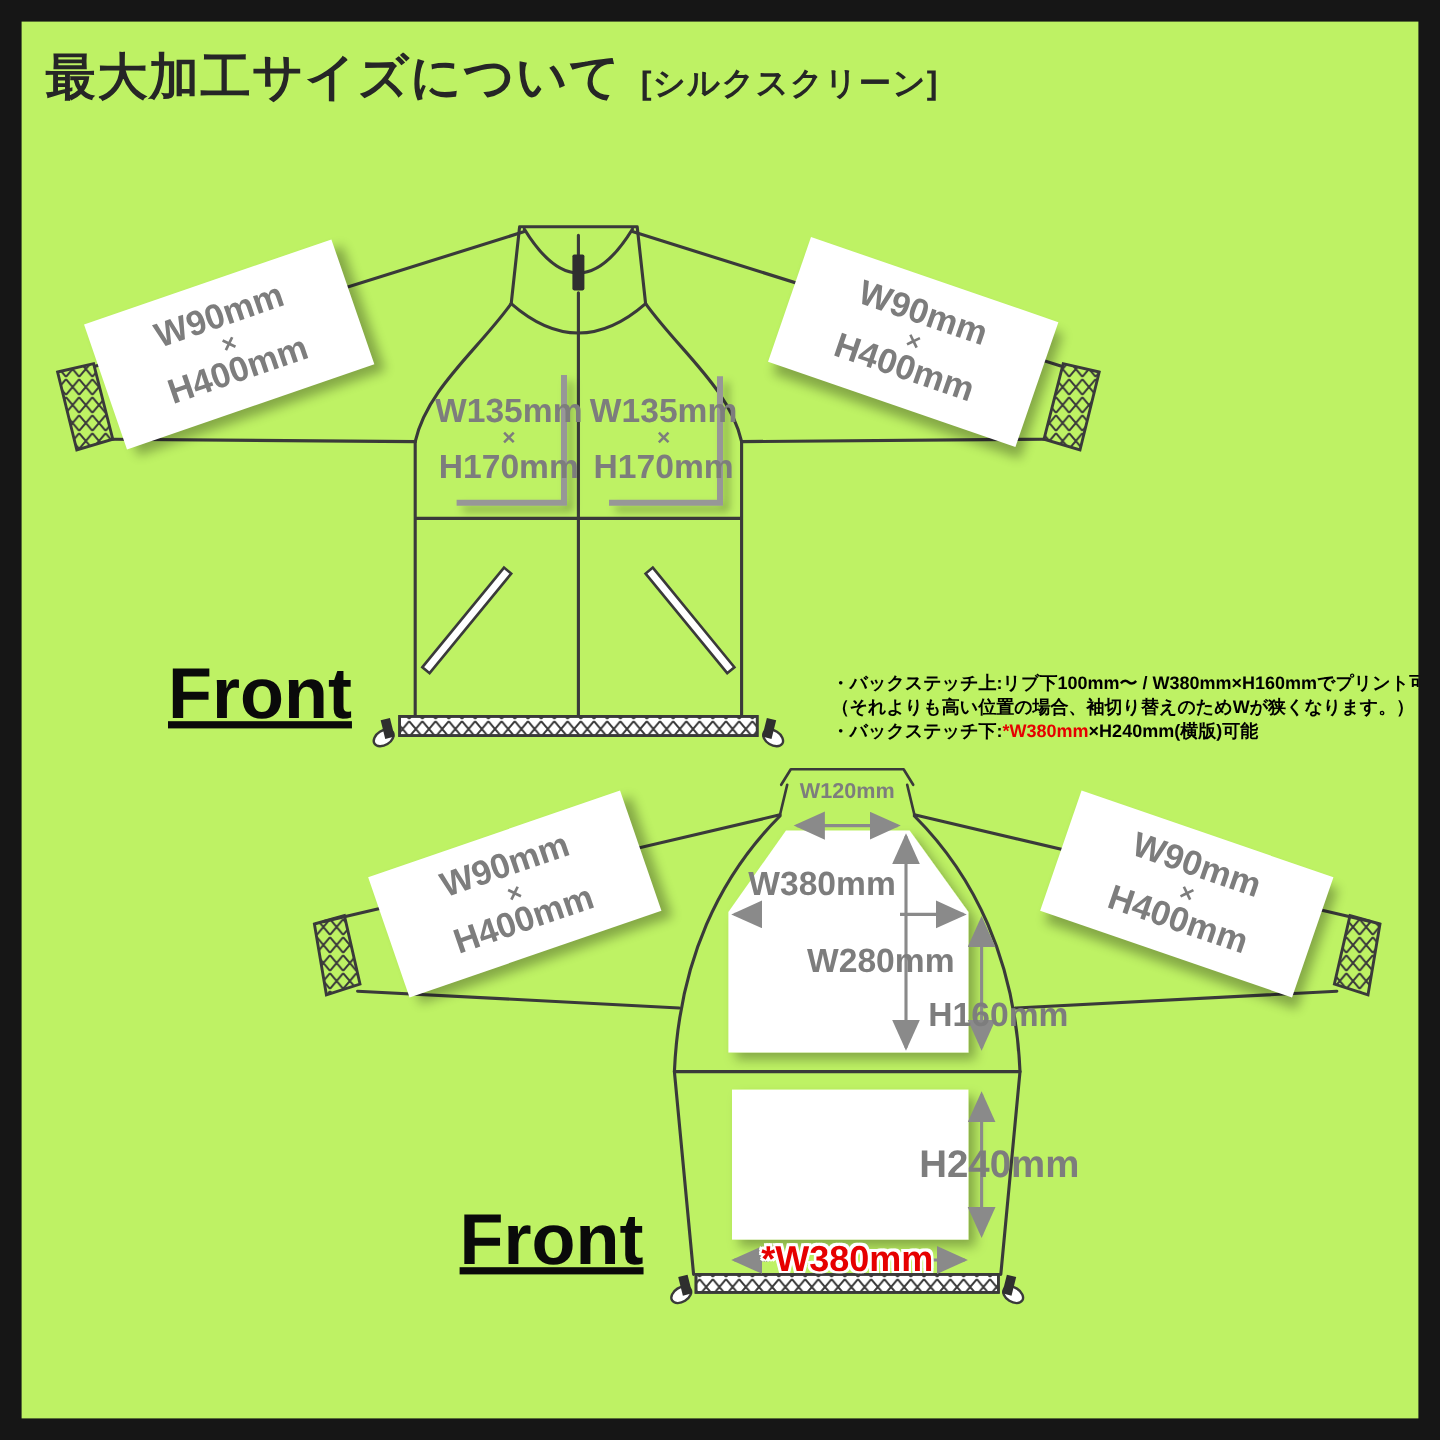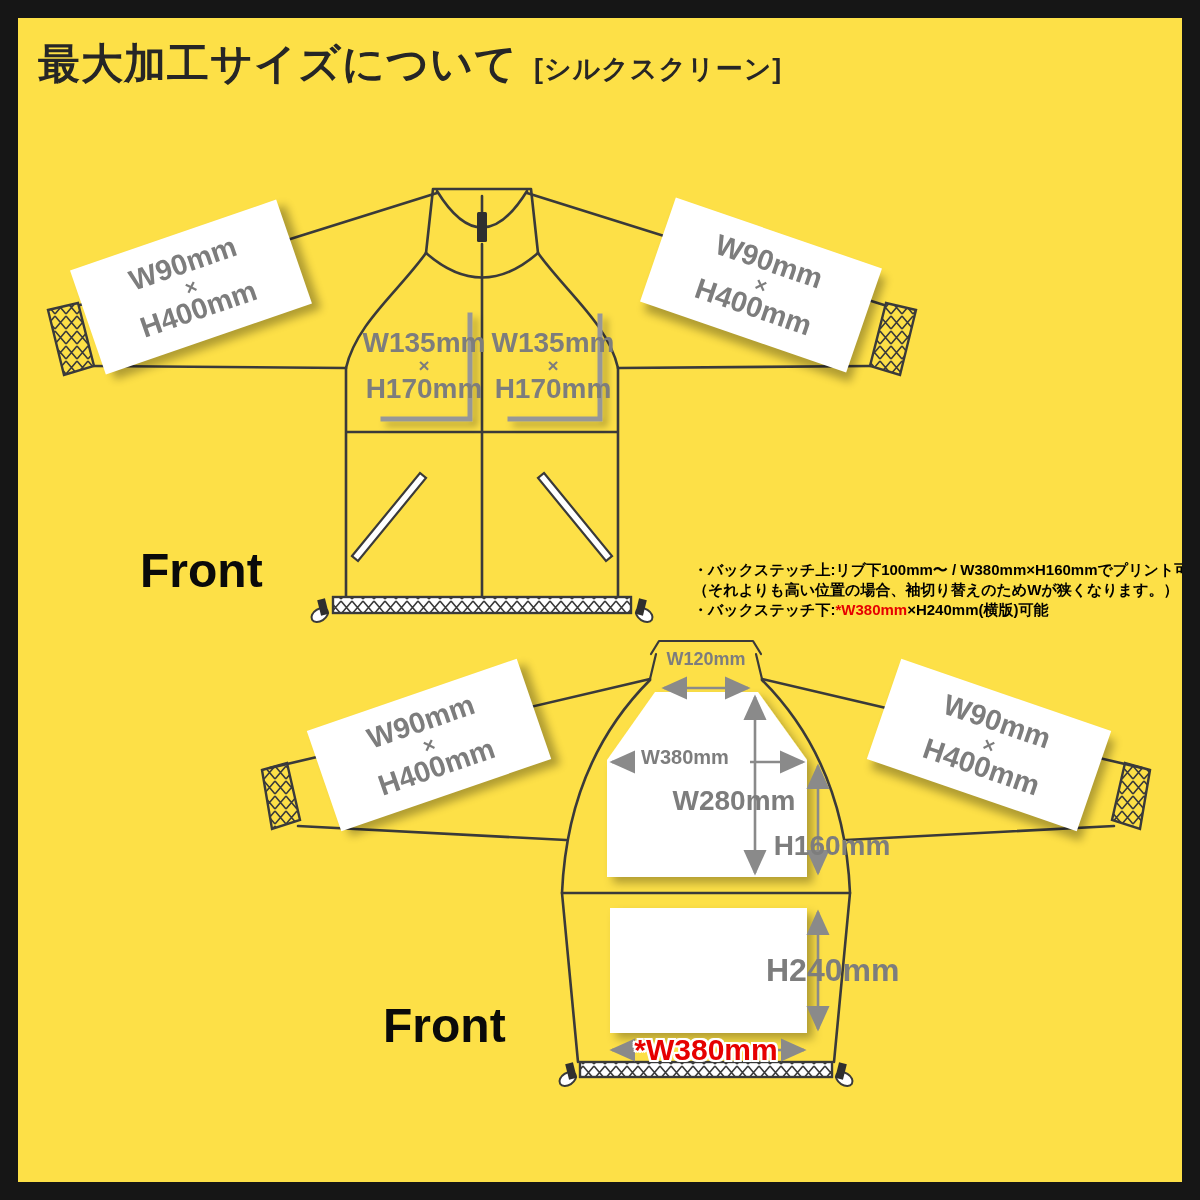--- a/index.html
+++ b/index.html
@@ -1,34 +1,34 @@
 <!DOCTYPE html>
 <html><head>
 <meta charset="utf-8">
 <style>
   html,body{margin:0;padding:0;background:#fff;}
-  #stage{position:relative;width:1200px;height:1200px;background:#fde047;overflow:hidden;
+  #stage{position:relative;width:1200px;height:1200px;background:#bef264;overflow:hidden;
          font-family:"Liberation Sans","DejaVu Sans",sans-serif;}
   #frame{position:absolute;inset:0;border:18px solid #161616;pointer-events:none;z-index:50;}
   svg.art{position:absolute;left:0;top:0;z-index:1;}
 
   .title-row{position:absolute;left:38px;top:36px;display:flex;align-items:baseline;z-index:10;}
   .title-main{font-size:42px;font-weight:700;color:#262626;letter-spacing:1px;}
   .title-method{font-size:27px;font-weight:700;color:#262626;margin-left:16px;letter-spacing:1px;}
 
   .mlabel{position:absolute;z-index:6;color:#7d7d7d;font-weight:700;text-align:center;line-height:1.05;}
   .mlabel .sm{font-size:19px;line-height:0.9;}
 
   .sleeve-box{position:absolute;background:#fff;z-index:5;
       box-shadow:7px 8px 9px rgba(0,0,0,0.30);
       display:flex;flex-direction:column;justify-content:center;align-items:center;
       color:#7d7d7d;font-weight:700;font-size:29px;line-height:1.02;text-align:center;}
   .sleeve-box .sm{font-size:20px;line-height:0.9;}
 
-  .bigword{position:absolute;z-index:10;font-size:48px;font-weight:800;color:#0a0a0a;letter-spacing:0px;}
+  .bigword{position:absolute;z-index:10;font-size:60px;font-weight:800;color:#0a0a0a;letter-spacing:0px;text-decoration:underline;}
 
   .notes{position:absolute;left:693px;top:560px;width:486px;z-index:10;
          font-size:15px;font-weight:700;color:#000;line-height:20px;white-space:nowrap;}
   .notes .red{color:#e60000;}
 
   .redlabel{position:absolute;z-index:7;color:#e60000;font-weight:800;font-size:30px;text-align:center;
       text-shadow:-2px -2px 0 #fff,2px -2px 0 #fff,-2px 2px 0 #fff,2px 2px 0 #fff,0 -2px 0 #fff,0 2px 0 #fff,-2px 0 0 #fff,2px 0 0 #fff;}
 </style>
 </head>
 <body>
@@ -185,20 +185,20 @@
     <div class="sm">×</div>
     <div>H400mm</div>
   </div>
   <div class="sleeve-box" style="left:878px;top:692px;width:222px;height:106px;transform:rotate(19deg);">
     <div>W90mm</div>
     <div class="sm">×</div>
     <div>H400mm</div>
   </div>
 
   <div class="mlabel" style="left:639px;top:650px;width:134px;font-size:18px;">W120mm</div>
-  <div class="mlabel" style="left:620px;top:747px;width:130px;font-size:20px;">W380mm</div>
+  <div class="mlabel" style="left:620px;top:722px;width:130px;font-size:28px;">W380mm</div>
   <div class="mlabel" style="left:669px;top:786px;width:130px;font-size:28px;">W280mm</div>
   <div class="mlabel" style="left:766px;top:831px;width:132px;font-size:28px;">H160mm</div>
   <div class="mlabel" style="left:766px;top:954px;width:132px;font-size:32px;">H240mm</div>
   <div class="redlabel" style="left:630px;top:1033px;width:152px;">*W380mm</div>
 
   <div class="bigword" style="left:383px;top:998px;">Front</div>
 </div>
 
 </body></html>

